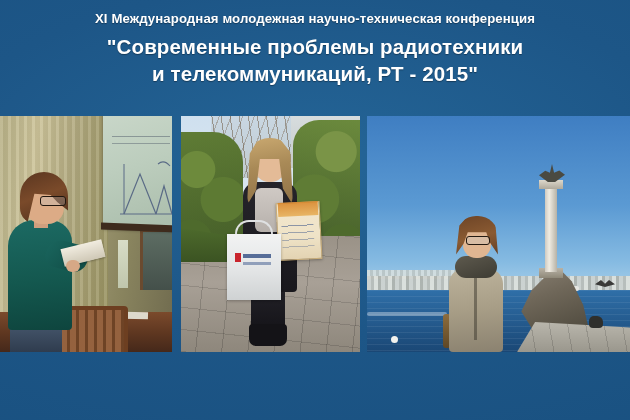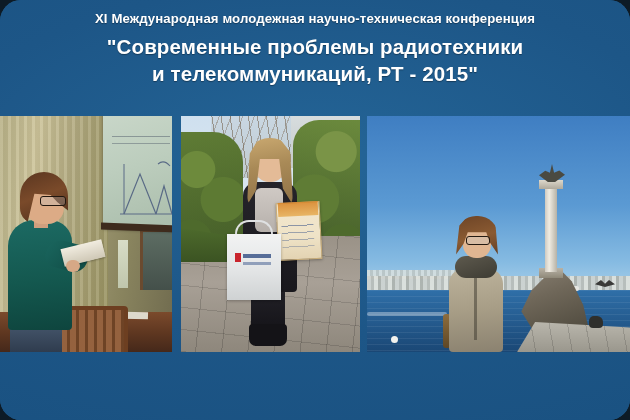--- a/index.html
+++ b/index.html
@@ -8,21 +8,20 @@
     padding: 0;
     background: #0d1b26;
   }
   #banner {
     position: relative;
     width: 630px;
     height: 420px;
     overflow: hidden;
     background: #1b5585;
     font-family: "Liberation Sans", sans-serif;
-    border-radius: 21px;
     -webkit-font-smoothing: antialiased;
   }
   
   #bg-gradient {
     position: absolute;
     inset: 0;
     background:
       radial-gradient(130% 90% at 50% 38%, #246597 0%, #1d5687 46%, #184f7e 100%);
   }
 

